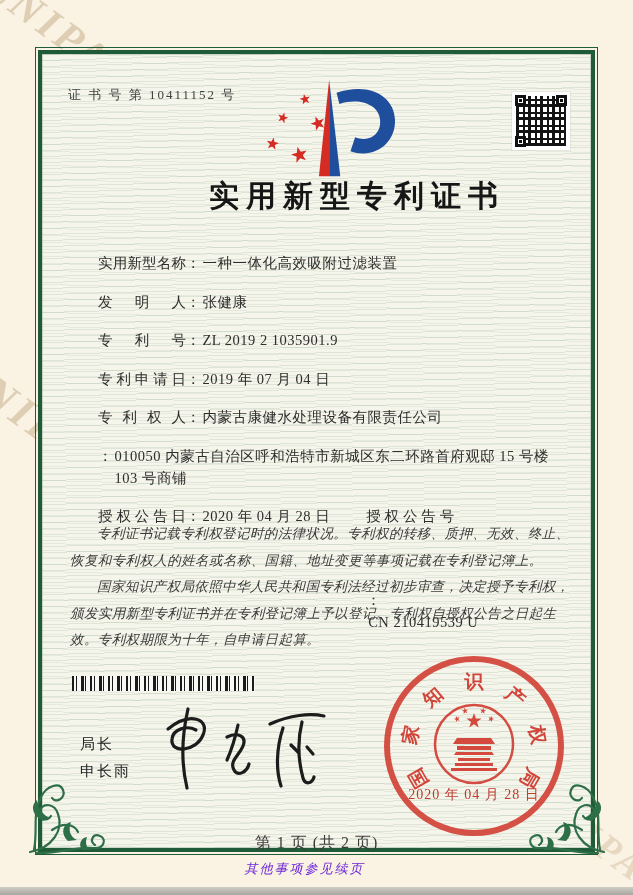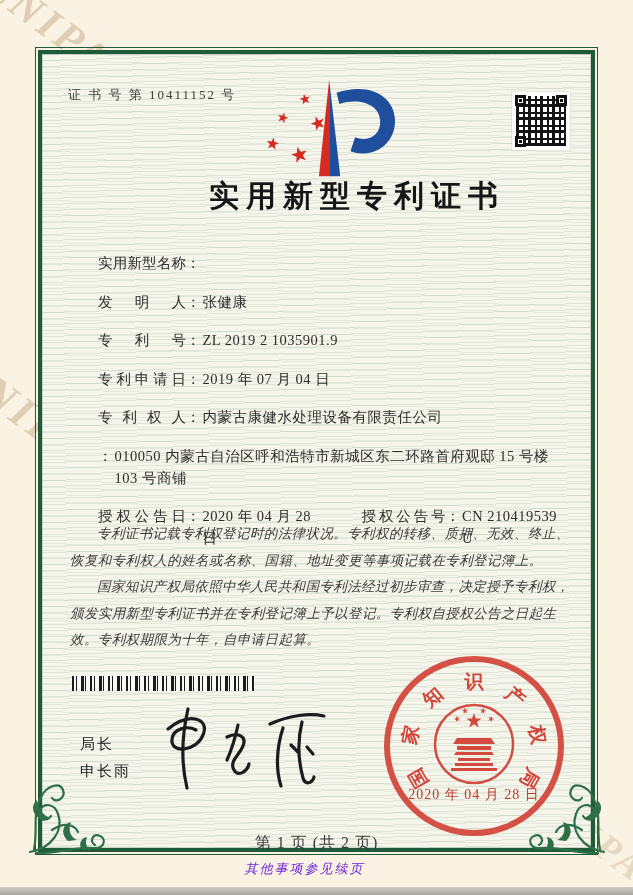--- a/index.html
+++ b/index.html
@@ -65,21 +65,21 @@
     position:absolute;left:70px;top:252px;width:470px;z-index:3;
     font-size:14.5px;color:#2e2d2b;margin-left:28px;
   }
   .row{display:flex;margin-bottom:16.5px;line-height:22px;}
   .lbl{flex:0 0 88px;text-align-last:justify;text-align:justify;}
   .colon{flex:0 0 12px;}
   .val{flex:1;padding-left:2px;letter-spacing:.5px;}
   .row-grant{display:flex;line-height:22px;gap:12px;}
   .pair{display:flex;}
   .pair .lbl{width:88px;}
-  .pair2{margin-left:24px;}
+  .pair2{margin-left:24px;flex-direction:column;}
   .pair2 .lbl{flex-basis:84px;}
 
   
   .legal{
     position:absolute;left:70px;top:521px;width:502px;z-index:3;
     font-size:13.5px;line-height:26.5px;color:#3b3a38;
     font-style:italic;letter-spacing:.4px;
   }
   .legal p{margin:0;text-indent:2em;}
 
@@ -170,20 +170,21 @@
     <div class="finder f-tr"></div>
     <div class="finder f-bl"></div>
   </div>
 
   <div class="title">实用新型专利证书</div>
 
   <div class="fields">
     <div class="row">
       <span class="lbl">实用新型名称</span>
         <span class="colon">：</span>
+      <span class="val">一种一体化高效吸附过滤装置</span>
     </div>
     <div class="row">
       <span class="lbl">发明人</span>
         <span class="colon">：</span>
       <span class="val">张健康</span>
     </div>
     <div class="row">
       <span class="lbl">专利号</span>
         <span class="colon">：</span>
       <span class="val">ZL 2019 2 1035901.9</span>

